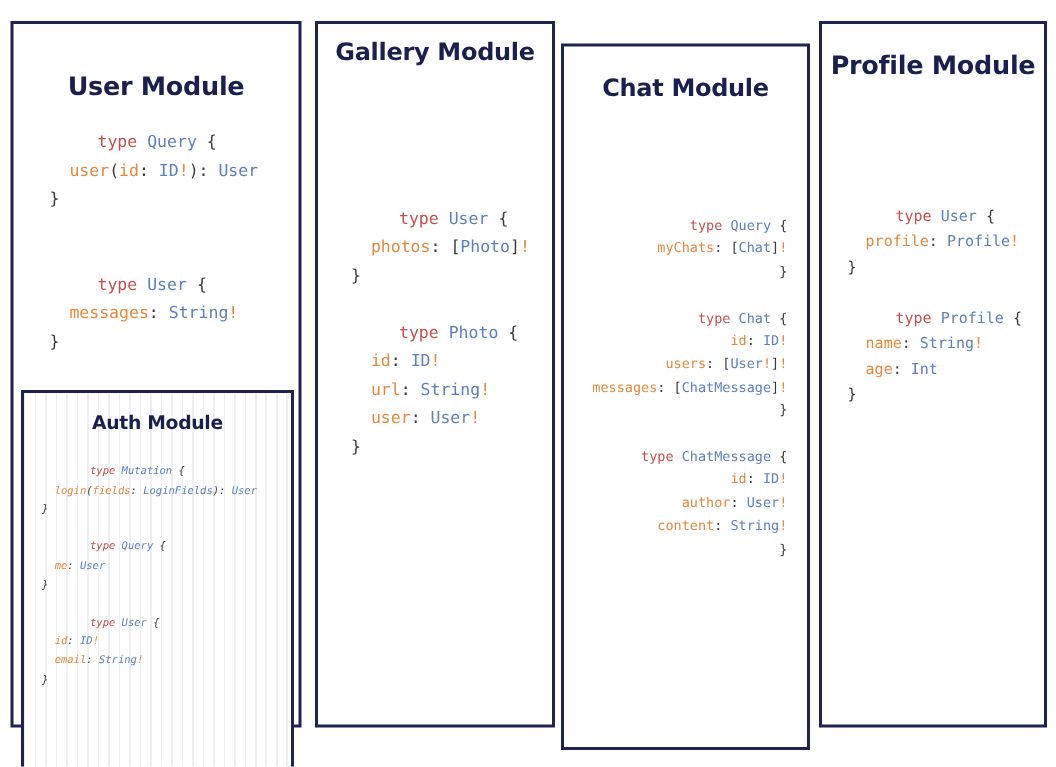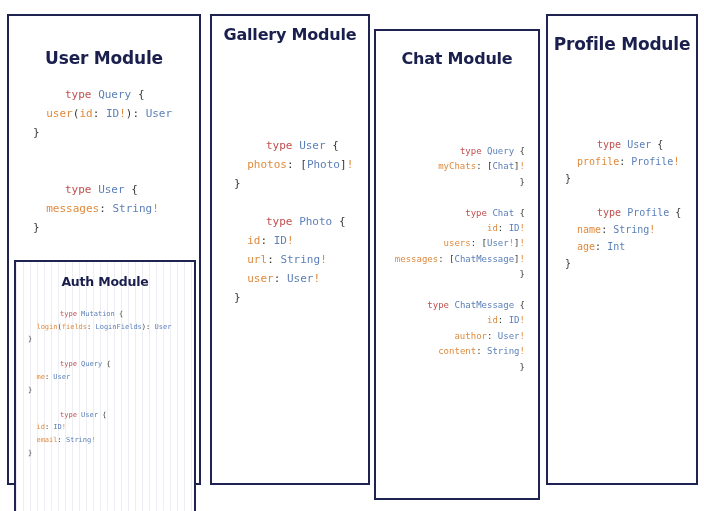--- a/index.html
+++ b/index.html
@@ -51,21 +51,21 @@
     overflow:hidden;
   }
   #panel-auth .grid-tex{
     position:absolute;left:0;top:0;right:0;bottom:0;
     background-image:repeating-linear-gradient(to right,
       rgba(120,125,175,0.13) 0px, rgba(120,125,175,0.13) 1px,
       rgba(0,0,0,0) 1px, rgba(0,0,0,0) 7px);
     pointer-events:none;
   }
   #panel-auth .panel-title{font-size:12.5px;margin-top:12px;position:relative;}
-  #code-auth{position:absolute;left:12px;top:46px;font-size:7px;line-height:12.6px;}
+  #code-auth{position:absolute;left:12px;top:46px;font-size:7px;line-height:12.6px;font-style:italic;}
 
   
   #panel-gallery{left:210px;top:14px;width:160px;height:471px;}
   #panel-gallery .panel-title{font-size:16px;margin-top:9px;}
   #code-gallery{position:absolute;left:22px;top:120px;font-size:11px;line-height:19px;}
 
   
   #panel-chat{left:374px;top:29px;width:166px;height:471px;}
   #panel-chat .panel-title{font-size:16px;margin-top:18px;}
   #code-chat{position:absolute;left:8px;top:113px;font-size:9px;line-height:15.4px;text-align:right;}

